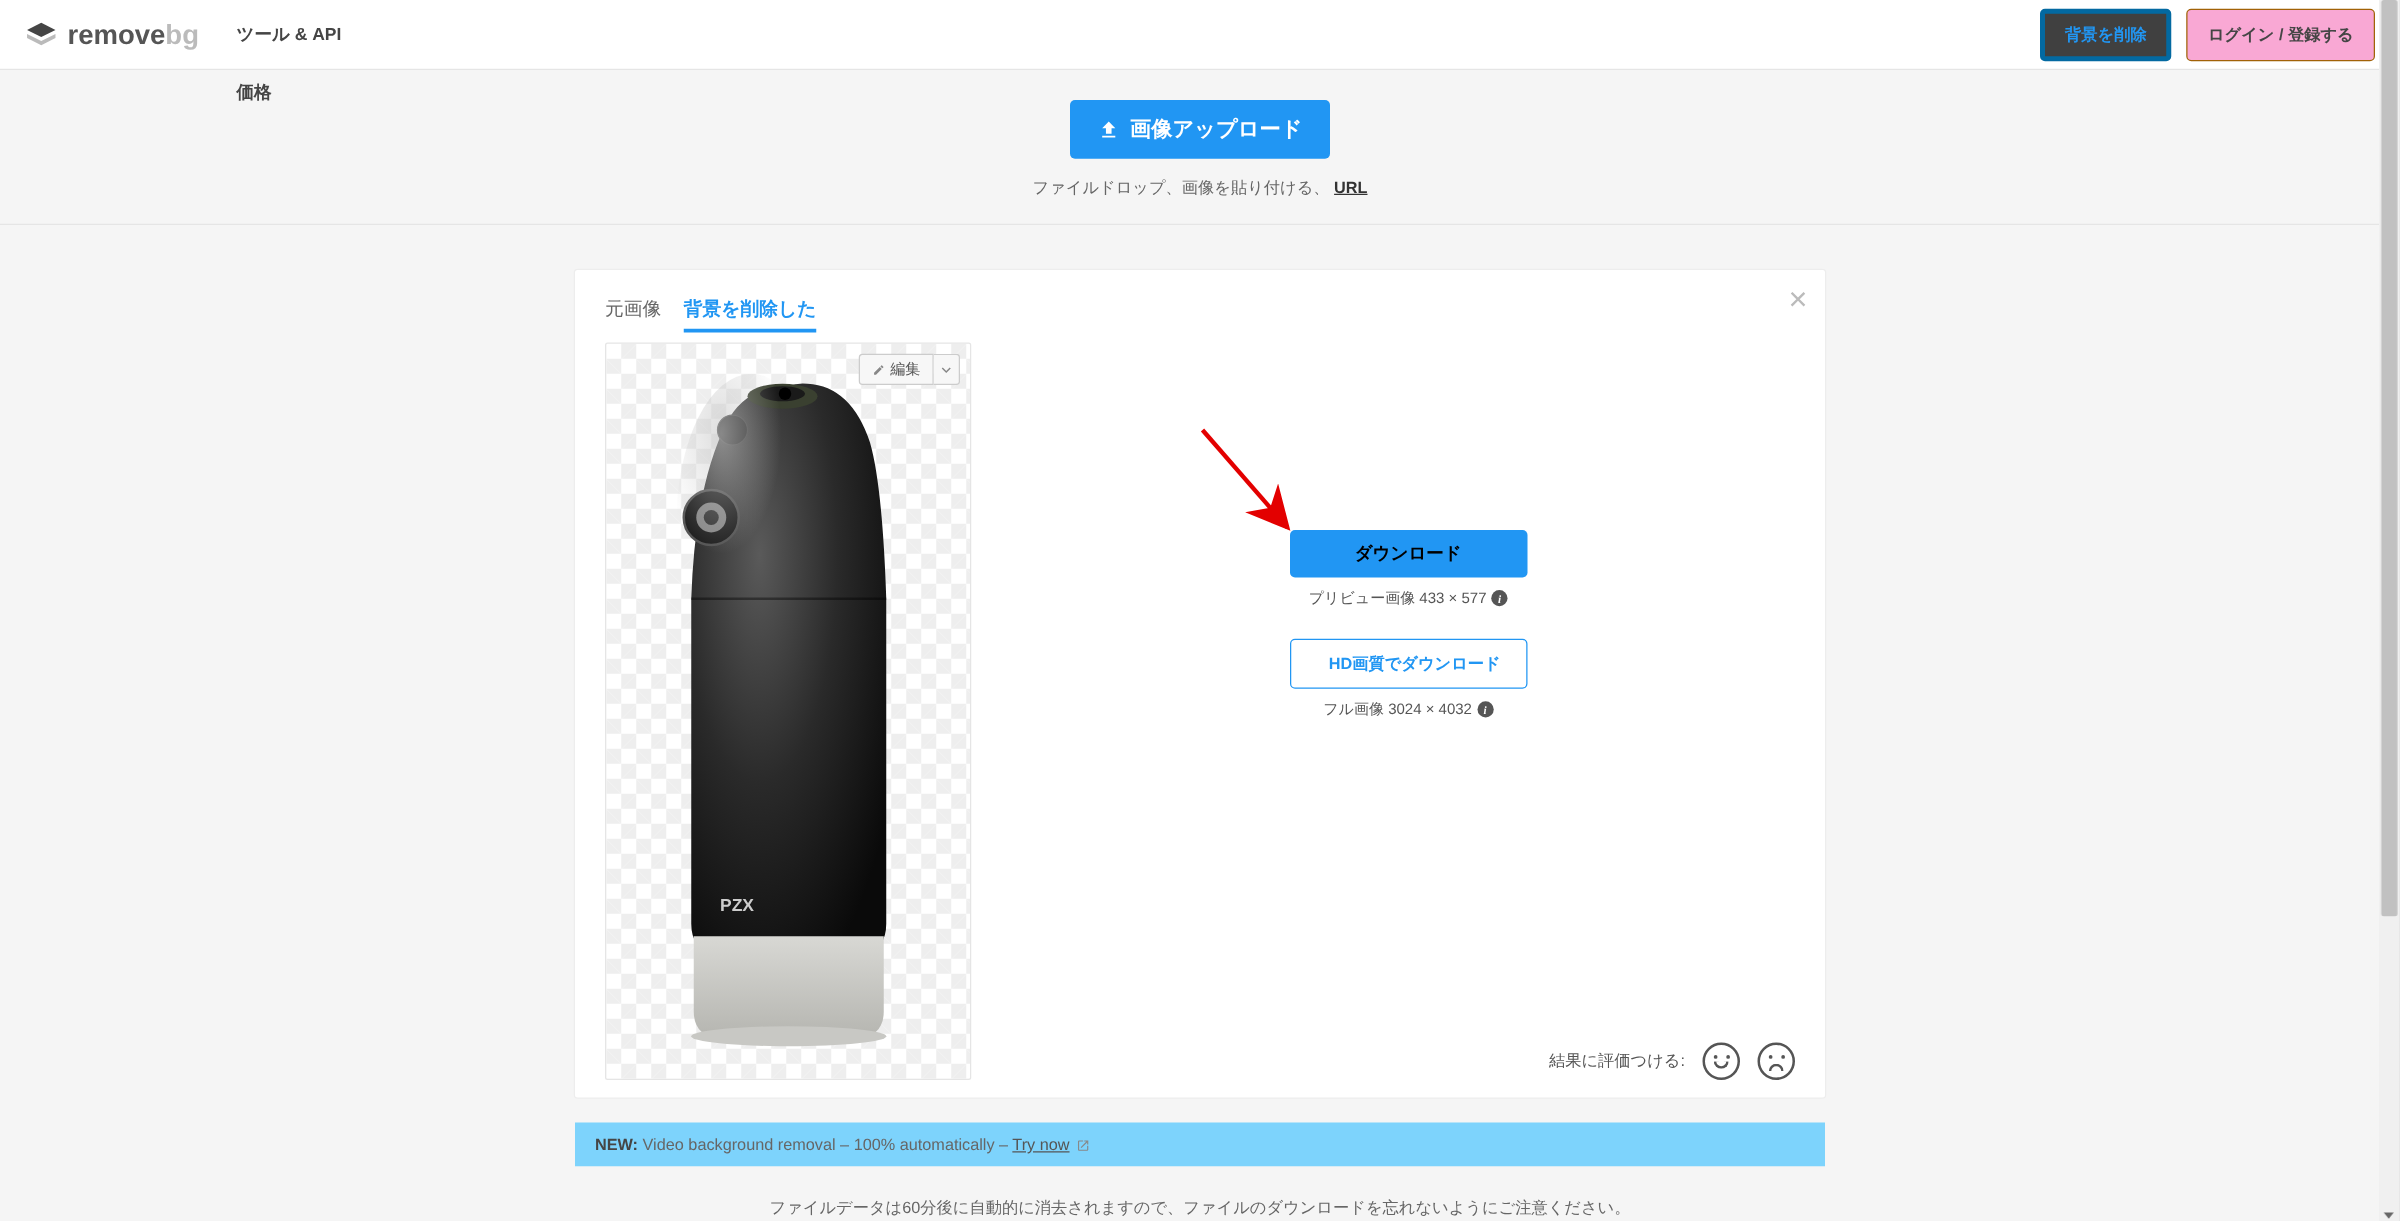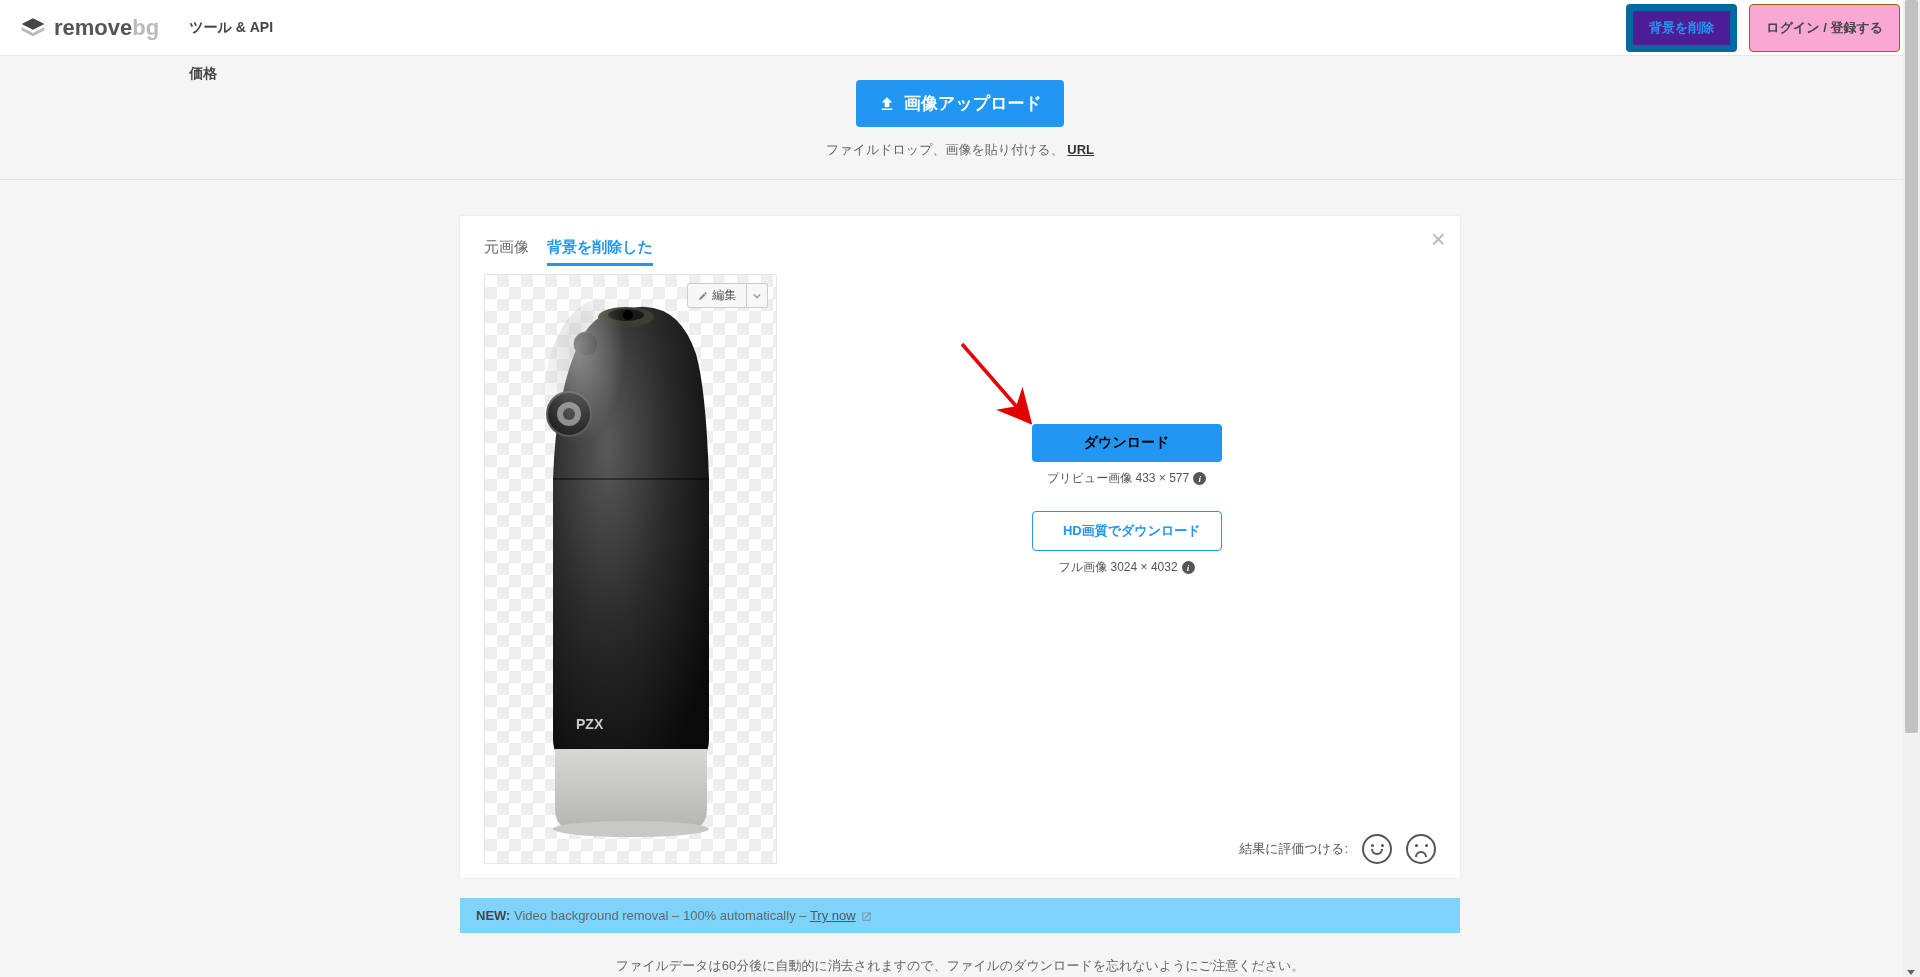--- a/index.html
+++ b/index.html
@@ -6,21 +6,21 @@
 body { font-family: -apple-system, BlinkMacSystemFont, "Segoe UI", Helvetica, Arial, sans-serif; background: #f5f5f5; color: #333; overflow-x: hidden; }
 .header { background: #fff; border-bottom: 1px solid #e5e5e5; height: 56px; display: flex; align-items: center; padding: 0 20px; justify-content: space-between; }
 .header-left { display: flex; align-items: center; gap: 30px; }
 .logo { display: flex; align-items: center; gap: 8px; font-size: 22px; font-weight: 700; color: #555; }
 .logo-icon { width: 26px; height: 26px; }
 .logo .bg { color: #bbb; font-weight: 600; }
 .nav { display: flex; gap: 28px; flex-direction: column; }
 .nav a { color: #454545; text-decoration: none; font-size: 14px; font-weight: 600; }
 .header-right { display: flex; gap: 12px; }
 .btn { padding: 8px 16px; border-radius: 4px; font-size: 13px; font-weight: 600; cursor: pointer; border: 1px solid transparent; }
-.btn-outline-primary { background: #4c1d95; border: 7px solid #0369a1; color: #2196F3; }
+.btn-outline-primary { background: #404040; border: 4px solid #0369a1; color: #2196F3; }
 .btn-outline-secondary { background: #f9a8d4; border: 1px solid #a16207; color: #454545; text-align: right; }
 .upload-section { text-align: center; padding: 24px 0 20px; border-bottom: 1px solid #e5e5e5; }
 .btn-upload { background: #2196F3; color: #fff; border: none; padding: 12px 22px; border-radius: 4px; font-size: 17px; font-weight: 700; cursor: pointer; display: inline-flex; align-items: center; gap: 8px; }
 .upload-hint { margin-top: 14px; font-size: 13px; color: #666; }
 .upload-hint a { color: #333; text-decoration: underline; font-weight: bold; }
 .main-area { display: flex; justify-content: center; padding: 36px 20px 20px; }
 .card { background: #fff; width: 1000px; border-radius: 2px; padding: 22px 24px 14px; position: relative; box-shadow: 0 0 0 1px rgba(0,0,0,0.03); }
 .close-x { position: absolute; top: 10px; right: 14px; font-size: 26px; color: #bbb; cursor: pointer; font-weight: 300; line-height: 1; }
 .tabs { display: flex; gap: 18px; font-size: 15px; margin-bottom: 8px; }
 .tab { cursor: pointer; padding-bottom: 6px; color: #666; }

